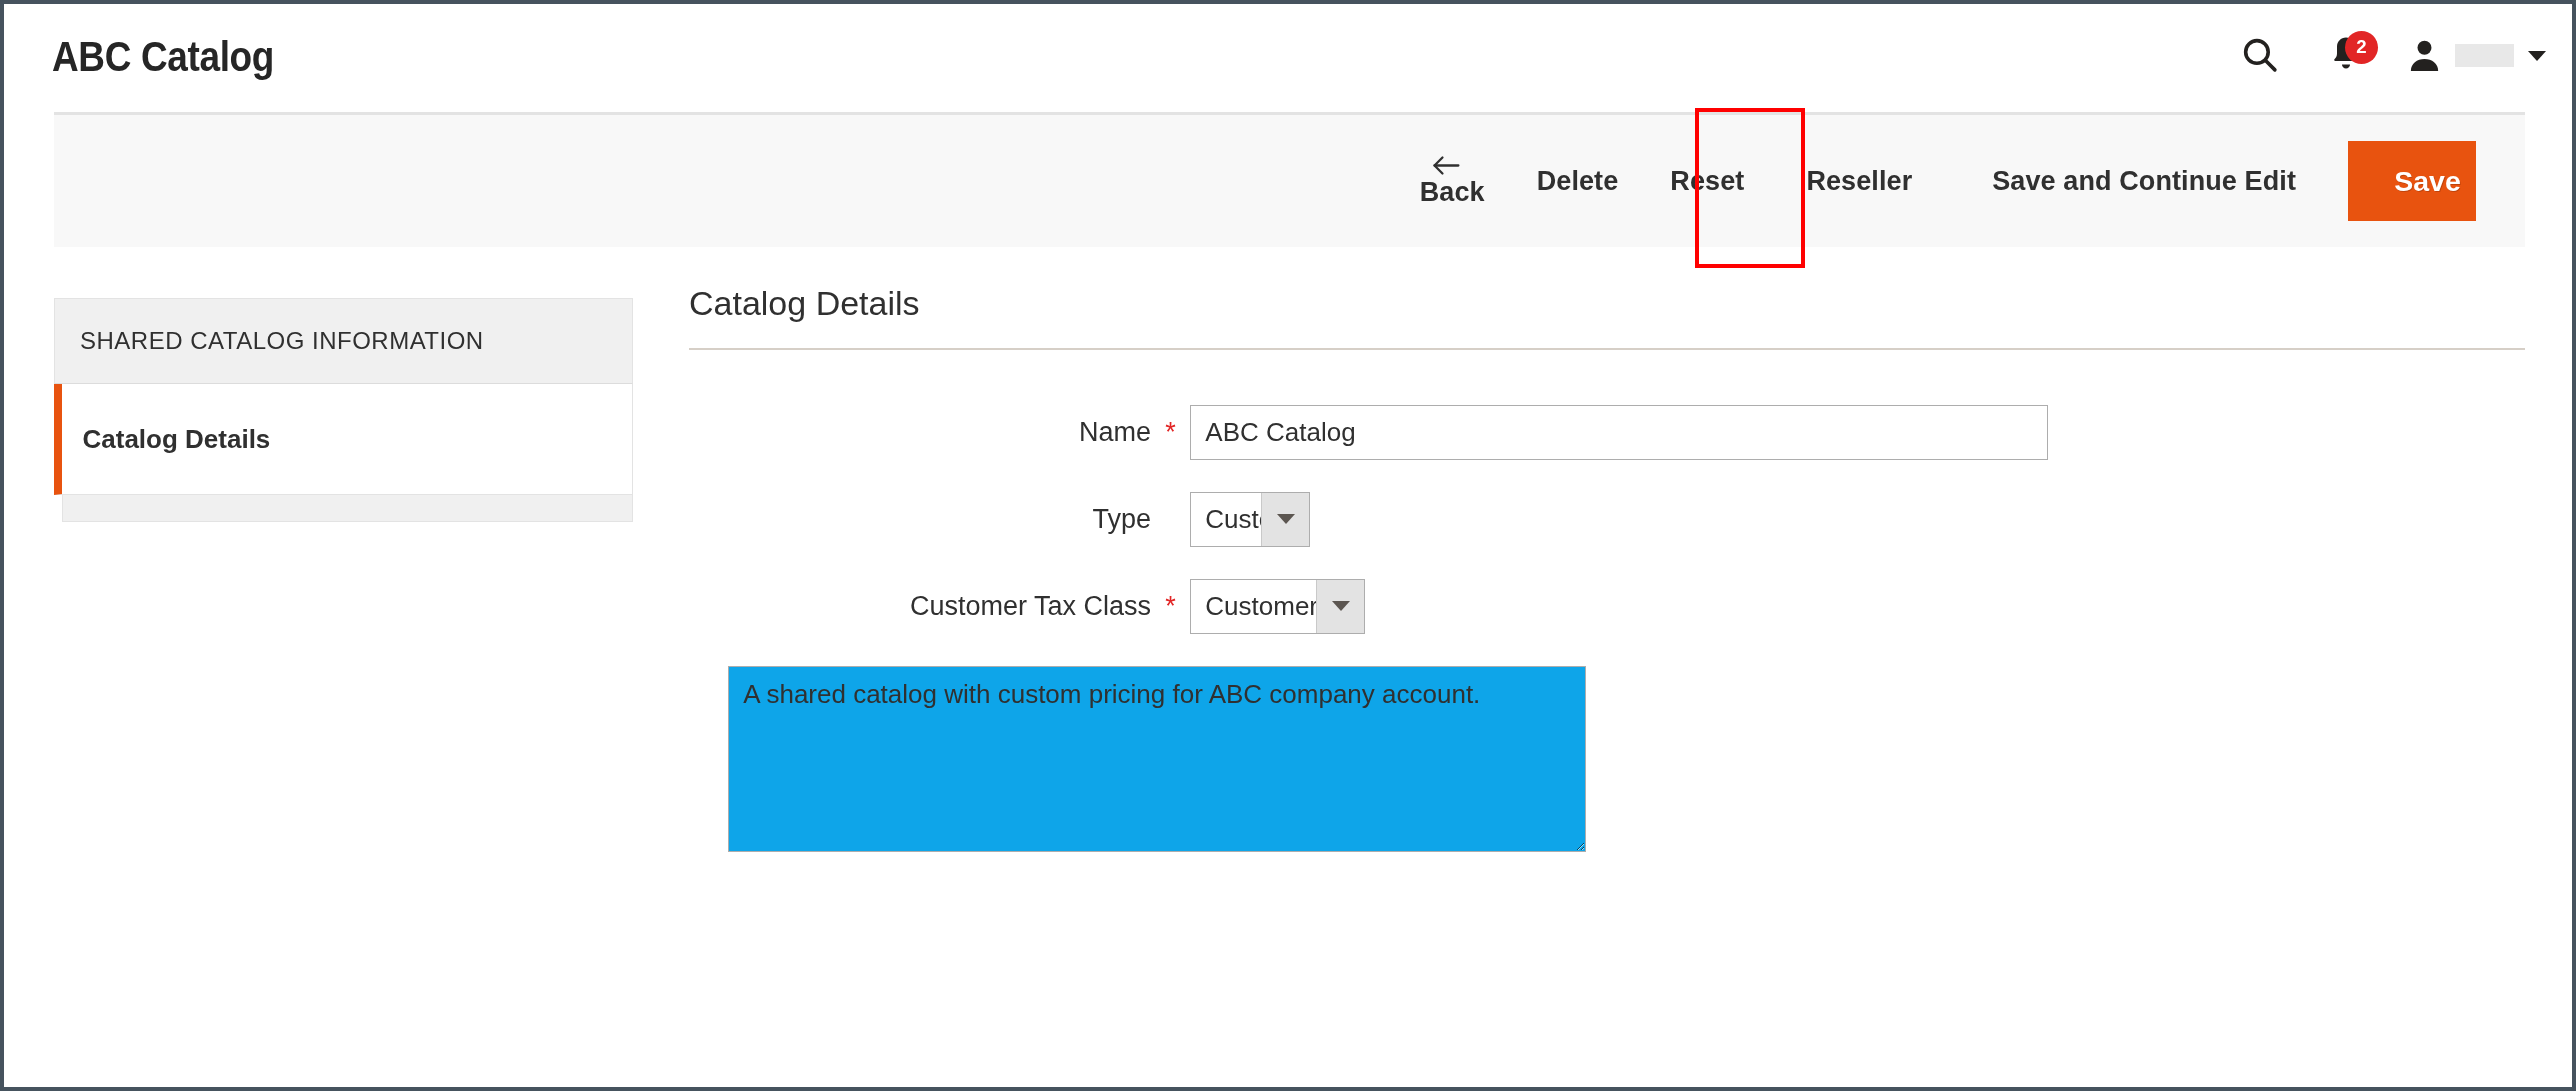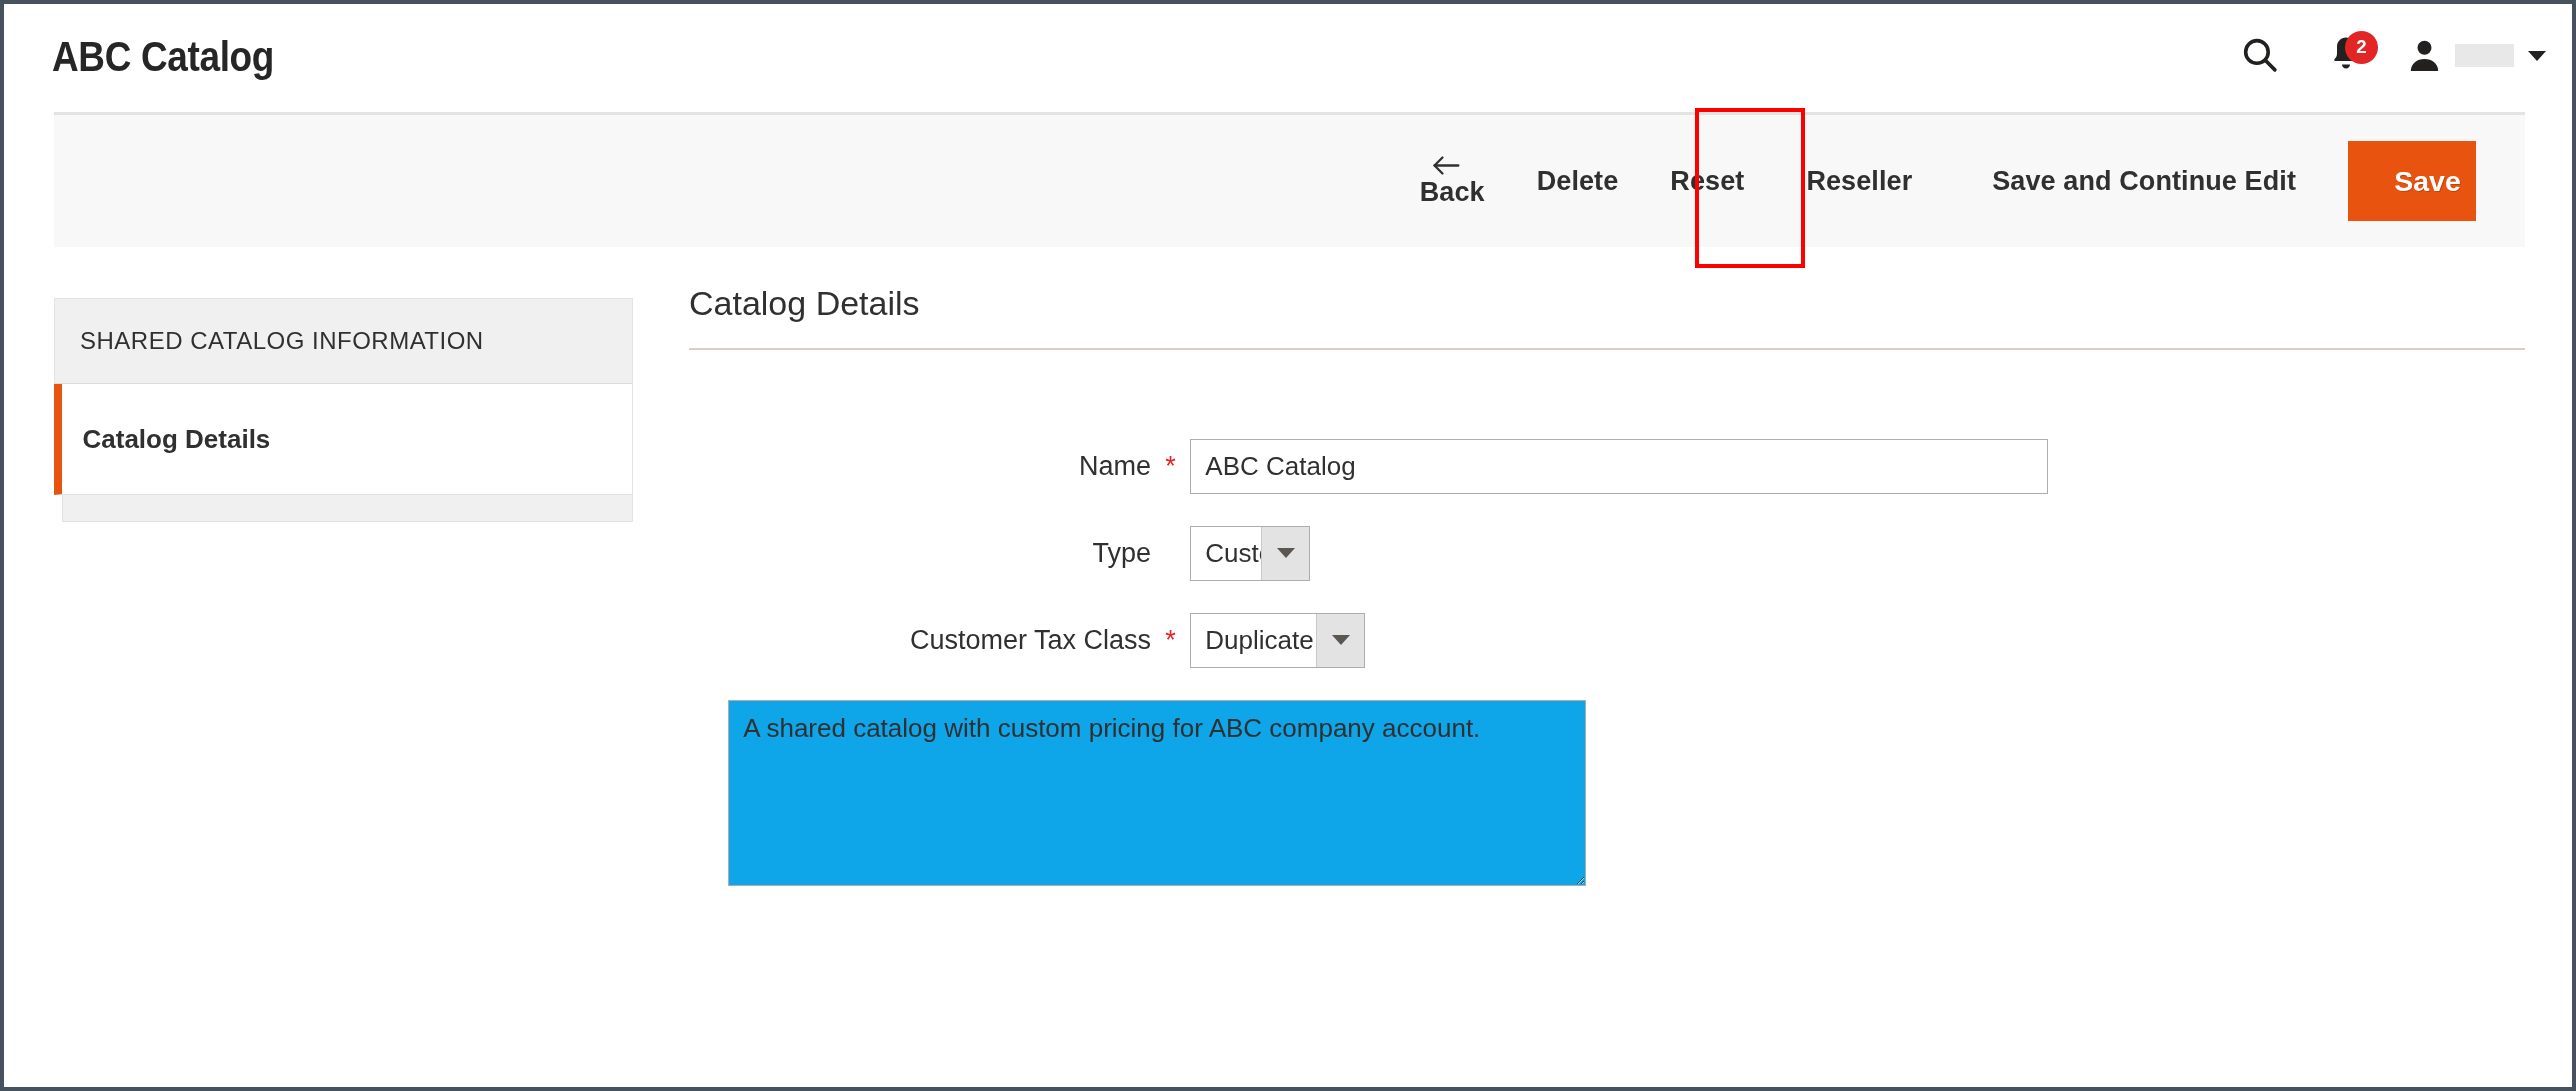--- a/index.html
+++ b/index.html
@@ -208,21 +208,21 @@
     color: #303030;
     font-family: "Liberation Sans Narrow", "Liberation Sans", sans-serif;
     padding-bottom: 25px;
   }
   #form-heading-rule {
     height: 1.8px;
     background: #d6cfc7;
     width: 1836px;
   }
 
-  #form-fields { padding-top: 89px; }
+  #form-fields { padding-top: 55px; }
   .form-row {
     display: flex;
     align-items: flex-start;
     margin-bottom: 32px;
   }
   .field-label {
     width: 462px;
     text-align: right;
     font-size: 27px;
     color: #303030;
@@ -405,21 +405,21 @@
               </div>
             </div>
           </div>
         </div>
 
         <div class="form-row">
           <div class="field-label">Customer Tax Class</div>
           <div class="req-asterisk">*</div>
           <div class="field-control">
             <div class="select-wrap" id="tax-class-select-wrap">
-              <div class="select-value" id="tax-class-select-value">Duplicate</div>
+              <div class="select-value" id="tax-class-select-value">Customer</div>
               <div class="select-arrow-btn">
                 <span class="caret-down"></span>
               </div>
             </div>
           </div>
         </div>
 
         <div class="form-row">
           <div class="req-spacer"></div>
           <div class="field-control">

